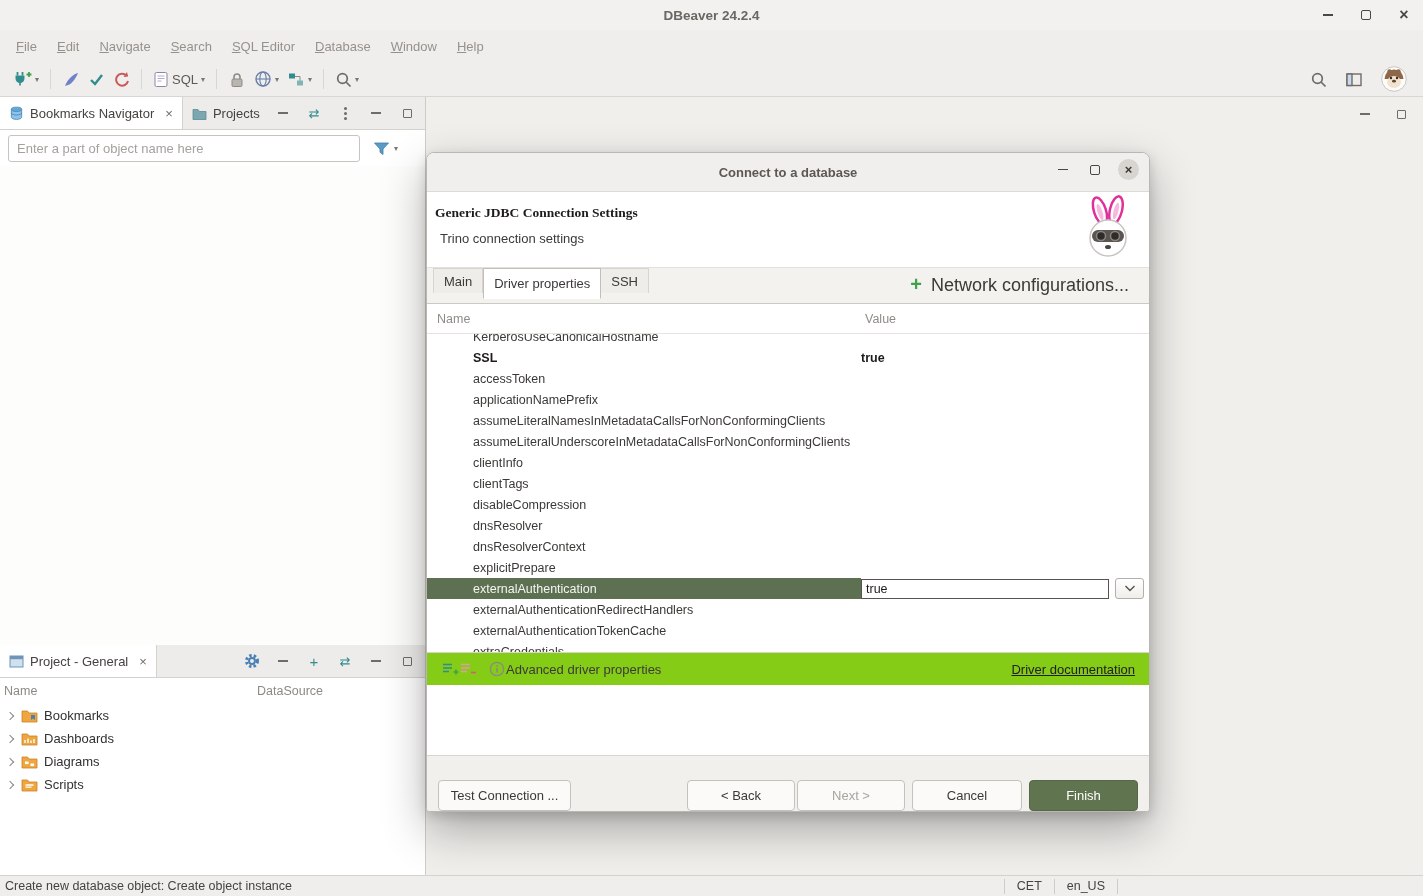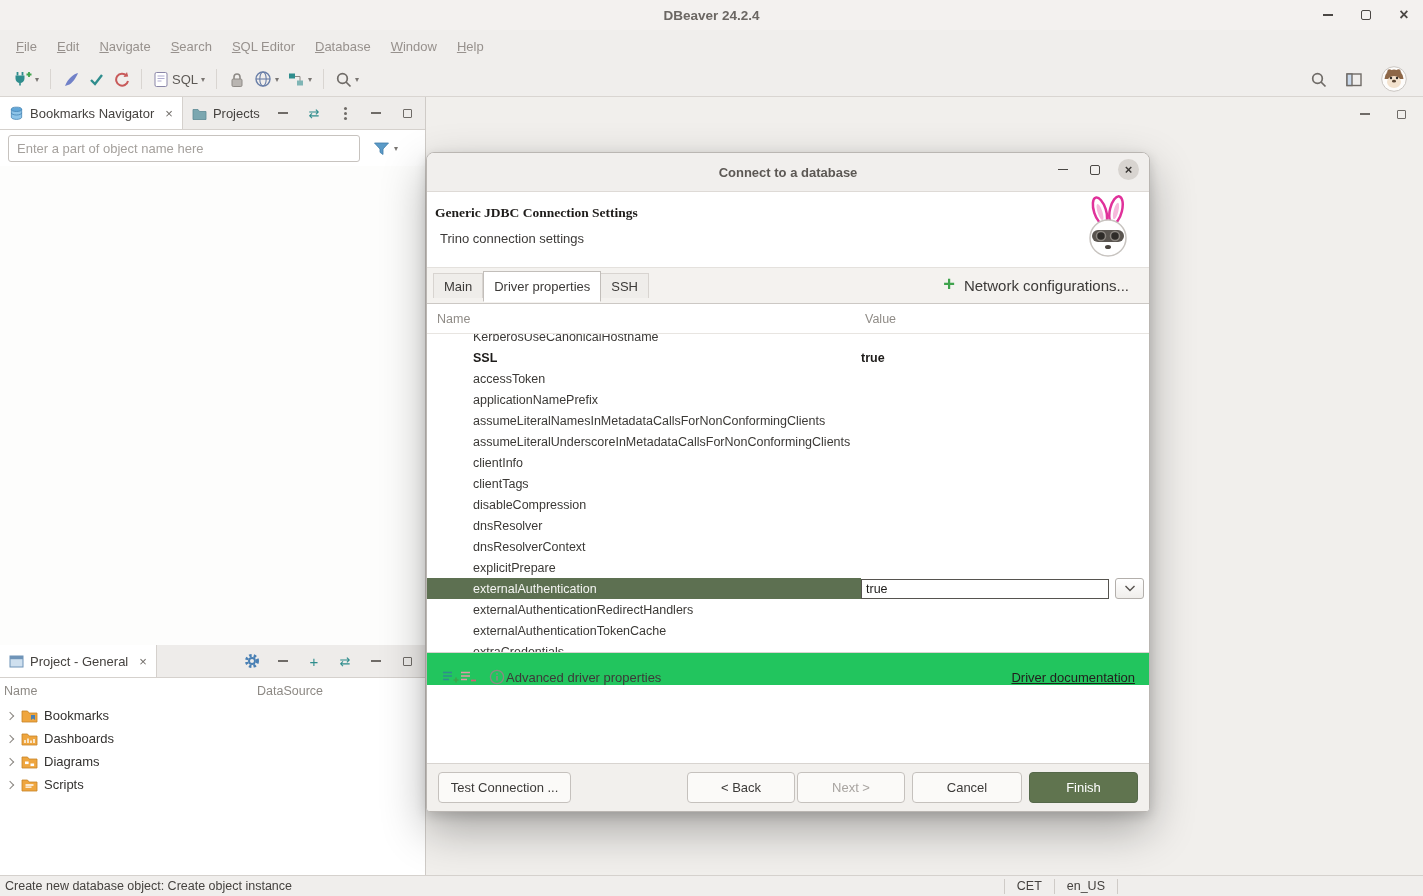--- a/index.html
+++ b/index.html
@@ -75,54 +75,54 @@
   .dlg-titlebar { height:39px; background:#f1efed; border-bottom:1px solid #dedad6; flex:0 0 auto;
                   display:flex; align-items:center; justify-content:center; font-size:13px; font-weight:bold; color:#5c5854; position:relative; }
   .dlg-controls { position:absolute; right:10px; top:0; height:33px; display:flex; align-items:center; gap:14px; }
   .dlg-close { width:21px; height:21px; border-radius:50%; background:#d8d4d0; display:flex; align-items:center; justify-content:center;
                font-size:13px; color:#3a3734; }
   .dlg-header { height:76px; border-bottom:1px solid #e4e1dd; padding:13px 16px 0 8px; position:relative; flex:0 0 auto; background:#fff; }
   .dlg-h1 { font-size:13.5px; font-weight:bold; color:#1e1c1a;font-family:Liberation Serif, serif; }
   .dlg-h2 { font-size:13px; color:#3c3a38; margin-top:10px; margin-left:5px; }
   .mascot { position:absolute; right:15px; top:3px; }
 
-  .dlg-tabs { height:36px; background:#f4f2ef; border-bottom:1px solid #ccc8c4; display:flex; align-items:center; padding:0 6px; flex:0 0 auto; }
+  .dlg-tabs { height:36px; background:#f4f2ef; border-bottom:1px solid #ccc8c4; display:flex; align-items:flex-start; padding:0 6px; flex:0 0 auto; }
   .dtab { font-size:13px; color:#3c3a38; padding:0 10px; height:25px; display:flex; align-items:center;
           background:#efedea; border:1px solid #d8d4d0; border-bottom:none; }
   .dtab + .dtab { border-left:none; }
   .dtab.active { background:#fff; border:1px solid #c2beba; border-bottom:1px solid #fff; height:31px; margin-bottom:-1px; z-index:2; }
   .netcfg { margin-left:auto; display:flex; align-items:center; gap:9px; height:100%; padding-right:14px; }
   .netcfg-plus { color:#3fa34d; font-size:20px; font-weight:bold; line-height:1; margin-top:-3px; }
-  .netcfg-label { font-size:15px; color:#3c3a38; }
+  .netcfg-label { font-size:18px; color:#3c3a38; }
 
   .ptable-head { height:30px; display:flex; align-items:center; font-size:12.5px; color:#908c87;
                  border-bottom:1px solid #e8e5e1; flex:0 0 auto; position:relative; background:#fff; }
   .pth-name { padding-left:10px; }
   .pth-value { position:absolute; left:438px; }
   .rows-viewport { height:318px; overflow:hidden; flex:0 0 auto; }
   .rows-list { margin-top:-8px; }
   .prow { height:21px; display:flex; align-items:center; font-size:12.5px; color:#3b3936; }
   .pname { width:434px; padding-left:46px; white-space:nowrap; flex:0 0 auto; height:100%; display:flex; align-items:center; }
   .pval { flex:1; }
   .prow.bold .pname, .prow.bold .pval { font-weight:bold; color:#1e1c1a; }
   .prow.sel .pname { background:#5d7051; color:#f5f5f3; }
   .editor { flex:1; display:flex; align-items:center; gap:6px; padding-right:6px; }
   .editor input { width:248px; height:20px; border:1px solid #56544f; font-size:12.5px; padding:0 4px;
                   font-family:inherit; color:#1e1c1a; outline:none; }
   .combo-btn { width:29px; height:21px; border:1px solid #b3afab; border-radius:3px;
                background:linear-gradient(#fff,#f0eeeb); display:flex; align-items:center; justify-content:center; }
 
-  .dlg-footbar { height:33px; border-top:1px solid #d8d4d0; display:flex; align-items:flex-end; padding:0 14px; flex:0 0 auto; background:#22c55e; }
+  .dlg-footbar { height:33px; border-top:1px solid #d8d4d0; display:flex; align-items:center; padding:0 14px; flex:0 0 auto; background:#84cc16; }
   .fb-ico { display:flex; align-items:center; }
   .info-gap { margin-left:12px; }
   .adv-label { font-size:13px; color:#3c3a38; margin-left:1px; }
   .doclink { margin-left:auto; font-size:13px; color:#22201e; }
   .dlg-fill { flex:1; background:#fff; }
 
-  .dlg-buttons { height:48px; background:#f2f0ed; border-top:1px solid #d8d4d0; display:flex; align-items:center; padding:0 11px; flex:0 0 auto; }
+  .dlg-buttons { height:56px; background:#f2f0ed; border-top:1px solid #d8d4d0; display:flex; align-items:flex-end; padding:0 11px; flex:0 0 auto; }
   .btn { height:31px; border:1px solid #c5c1bd; border-radius:4px; background:#fbfaf8; font-size:13px; color:#3c3a38;
          display:flex; align-items:center; justify-content:center; padding:0 10px; font-family:inherit; }
   .btn-test { width:133px; }
   .btn-back { width:108px; margin-left:auto; }
   .btn-next { width:108px; margin-left:2px; color:#a8a4a0; }
   .btn-cancel { width:110px; margin-left:7px; }
   .btn-finish { width:109px; margin-left:7px; background:#60744f; border-color:#55684a; color:#fff; }
 </style>
 </head>
 <body>

